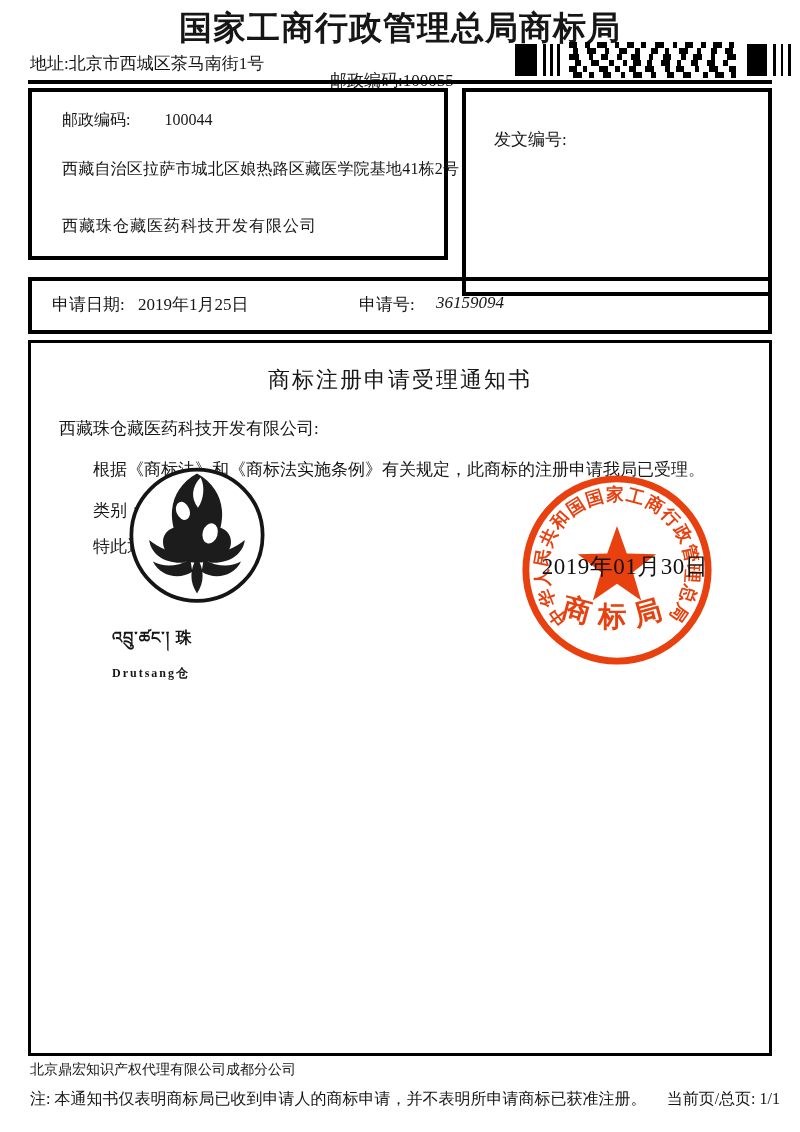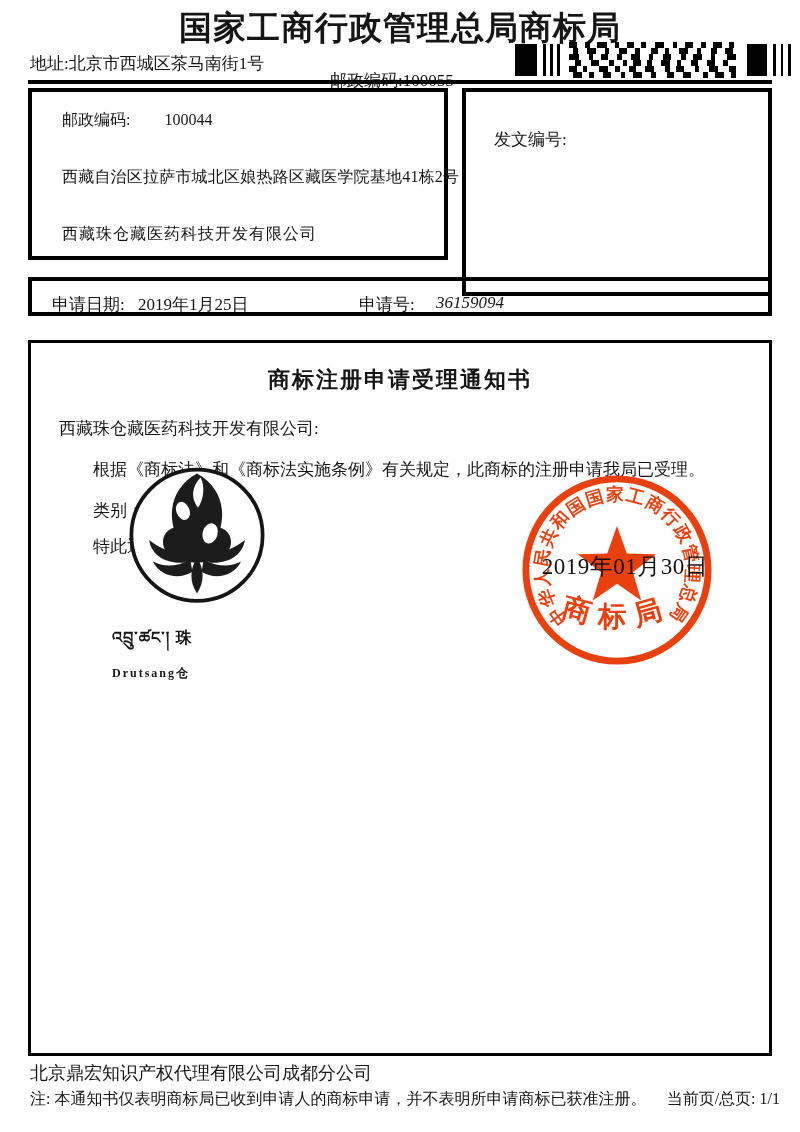--- a/index.html
+++ b/index.html
@@ -27,45 +27,45 @@
     position: absolute; top: 80px; left: 28px; width: 744px;
     height: 3px; border-top: 3px solid #000; border-bottom: 1px solid #000;
   }
   
   .sender-box {
     position: absolute; left: 28px; top: 88px; width: 420px; height: 172px;
     border: 4px solid #000; padding: 14px 24px 0 30px; font-size: 16px;
   }
   .sender-postal-row { margin-top: 4px; }
   .sender-postal-row .val { margin-left: 34px; }
-  .sender-address { margin-top: 36px; letter-spacing: 0.2px; white-space: nowrap; }
+  .sender-address { margin-top: 28px; letter-spacing: 0.2px; white-space: nowrap; }
   .sender-company { margin-top: 36px; letter-spacing: 1px; }
   .docnum-box {
     position: absolute; left: 462px; top: 88px; width: 310px; height: 208px;
     border: 4px solid #000; font-size: 17px;
   }
   .docnum-label { position: absolute; left: 28px; top: 36px; }
   .docnum-value { position: absolute; left: 52px; top: 86px; font-size: 18px; letter-spacing: 0.5px; }
   
   .meta-bar {
-    position: absolute; left: 28px; top: 277px; width: 744px; height: 39px;
+    position: absolute; left: 28px; top: 277px; width: 744px; height: 57px;
     border: 4px solid #000; font-size: 17px;
   }
   .meta-date-label  { position: absolute; left: 20px;  top: 12px; }
   .meta-date-value  { position: absolute; left: 106px; top: 12px; }
   .meta-appno-label { position: absolute; left: 327px; top: 12px; }
   .meta-appno-value { position: absolute; left: 404px; top: 12px; font-style: italic; }
   
   .notice-box {
     position: absolute; left: 28px; top: 340px; width: 744px; height: 716px;
     border: 3px solid #000;
   }
   .notice-title {
     margin-top: 22px; text-align: center;
-    font-size: 22px; font-weight: bold; letter-spacing: 2px;
+    font-size: 22px; font-weight: normal; letter-spacing: 2px;
   }
   .notice-recipient { margin: 22px 0 0 28px; font-size: 17px; }
   .notice-body {
     margin: 14px 30px 0 28px; text-indent: 2em;
     font-size: 17px; line-height: 32px;
   }
   .notice-line { margin: 13px 0 0 62px; font-size: 17px; }
   
   .logo { position: absolute; left: 112px; top: 464px; width: 176px; text-align: left; }
   .logo-tibetan { font-size: 16px; font-weight: bold; margin-top: 2px; letter-spacing: 1px;
@@ -74,21 +74,21 @@
                   font-family: Liberation Serif, serif; }
   
   .seal { position: absolute; left: 519px; top: 472px; width: 196px; height: 196px; }
   .seal svg { width: 100%; height: 100%; }
   .seal-date {
     position: absolute; left: 495px; top: 551px; width: 260px;
     font-size: 23px; color: #111; letter-spacing: 0.5px; text-align: center;
     z-index: 5;
   }
   
-  .footer-agency { position: absolute; left: 30px; top: 1061px; font-size: 18px; }
+  .footer-agency { position: absolute; left: 30px; top: 1061px; font-size: 14px; }
   .footer-note-row { position: absolute; left: 30px; top: 1089px; width: 750px; font-size: 16px; }
   .footer-note { display: inline; }
   .footer-pages { position: absolute; right: 0; top: 0; white-space: nowrap; }
 </style>
 </head>
 <body>
 
 <div class="page">
 
   <div class="doc-title">国家工商行政管理总局商标局</div>

